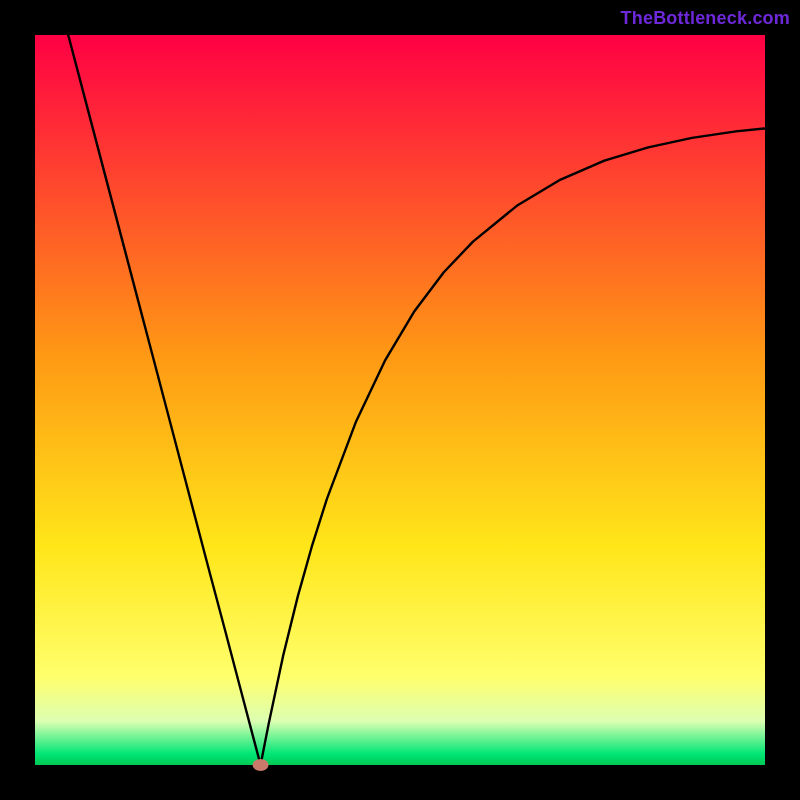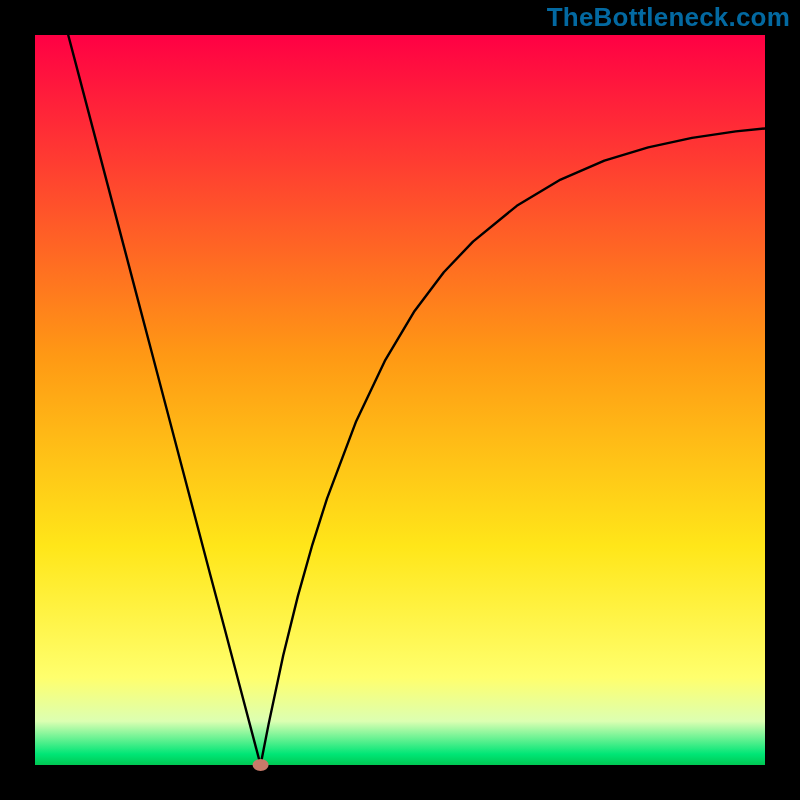--- a/index.html
+++ b/index.html
@@ -10,26 +10,26 @@
     background: #ffffff;
     overflow: hidden;
   }
   #stage {
     position: relative;
     width: 800px;
     height: 800px;
   }
   #watermark {
     position: absolute;
-    top: 2px;
+    top: 8px;
     right: 10px;
     font-family: Arial, Helvetica, sans-serif;
-    font-size: 26px;
+    font-size: 18px;
     font-weight: 600;
-    color: #0369a1;
+    color: #6d28d9;
     letter-spacing: 0.2px;
     z-index: 10;
   }
   svg {
     display: block;
     position: absolute;
     left: 0;
     top: 0;
   }
 </style>

